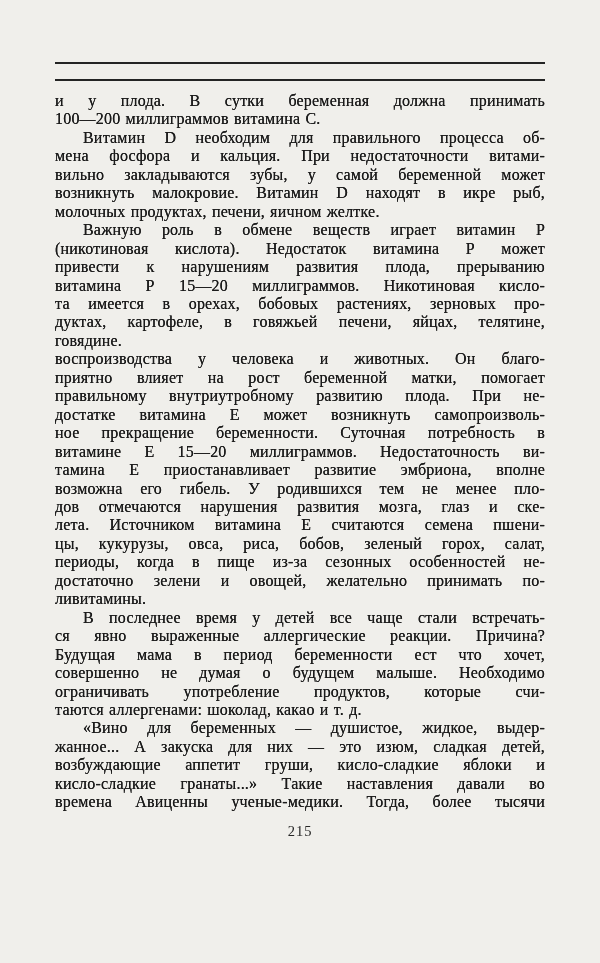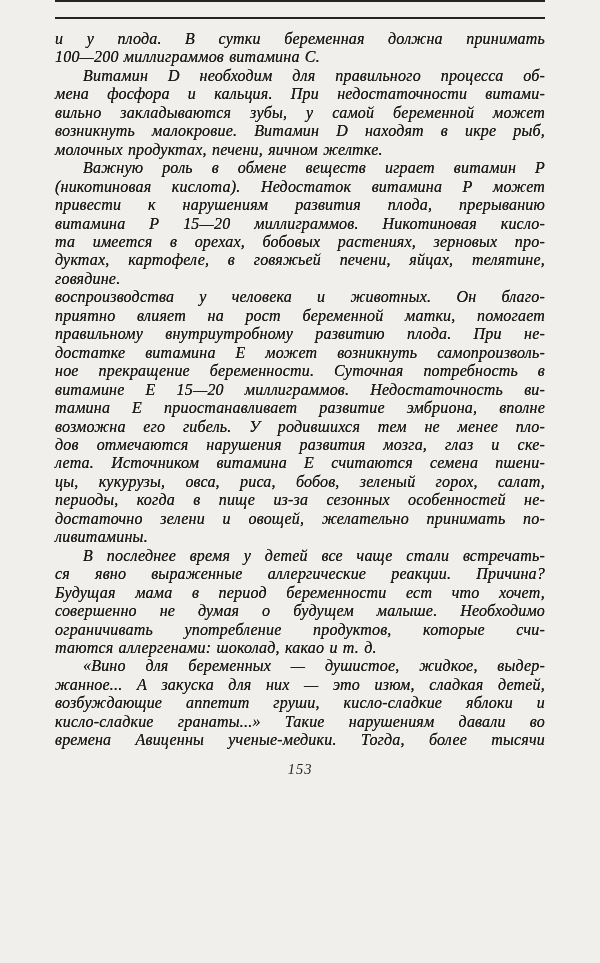--- a/index.html
+++ b/index.html
@@ -12,23 +12,23 @@
     overflow: hidden;
     background: radial-gradient(ellipse at 50% 42%, #f3f2ee 0%, #efedе9 55%, #e9e7e2 100%);
     background-color: #f0efeb;
     font-family: "Liberation Serif", "DejaVu Serif", serif;
   }
   .page {
     position: relative;
     width: 490px;
     height: 100%;
     margin: 0 auto;
+    padding-top: 62px;
     box-sizing: border-box;
     color: #1b1b1b;
-    font-style: italic;
   }
   .rules .rule {
     height: 2px;
     background: #242424;
     border: none;
   }
   .rules .rule + .rule {
     margin-top: 15px;
   }
   .text-block {
@@ -111,18 +111,18 @@
         <div class="line">ся явно выраженные аллергические реакции. Причина?</div>
         <div class="line">Будущая мама в период беременности ест что хочет,</div>
         <div class="line">совершенно не думая о будущем малыше. Необходимо</div>
         <div class="line">ограничивать употребление продуктов, которые счи-</div>
         <div class="line line-final">таются аллергенами: шоколад, какао и т. д.</div>
       </div>
       <div class="paragraph">
         <div class="line line-indent">«Вино для беременных — душистое, жидкое, выдер-</div>
         <div class="line">жанное... А закуска для них — это изюм, сладкая детей,</div>
         <div class="line">возбуждающие аппетит груши, кисло-сладкие яблоки и</div>
-        <div class="line">кисло-сладкие гранаты...» Такие нарушениям давали во</div>
+        <div class="line">кисло-сладкие гранаты...» Такие наставления давали во</div>
         <div class="line">времена Авиценны ученые-медики. Тогда, более тысячи</div>
       </div>
     </div>
-  <div class="page-number">153</div>
+  <div class="page-number">215</div>
 </div>
 
 </body></html>

